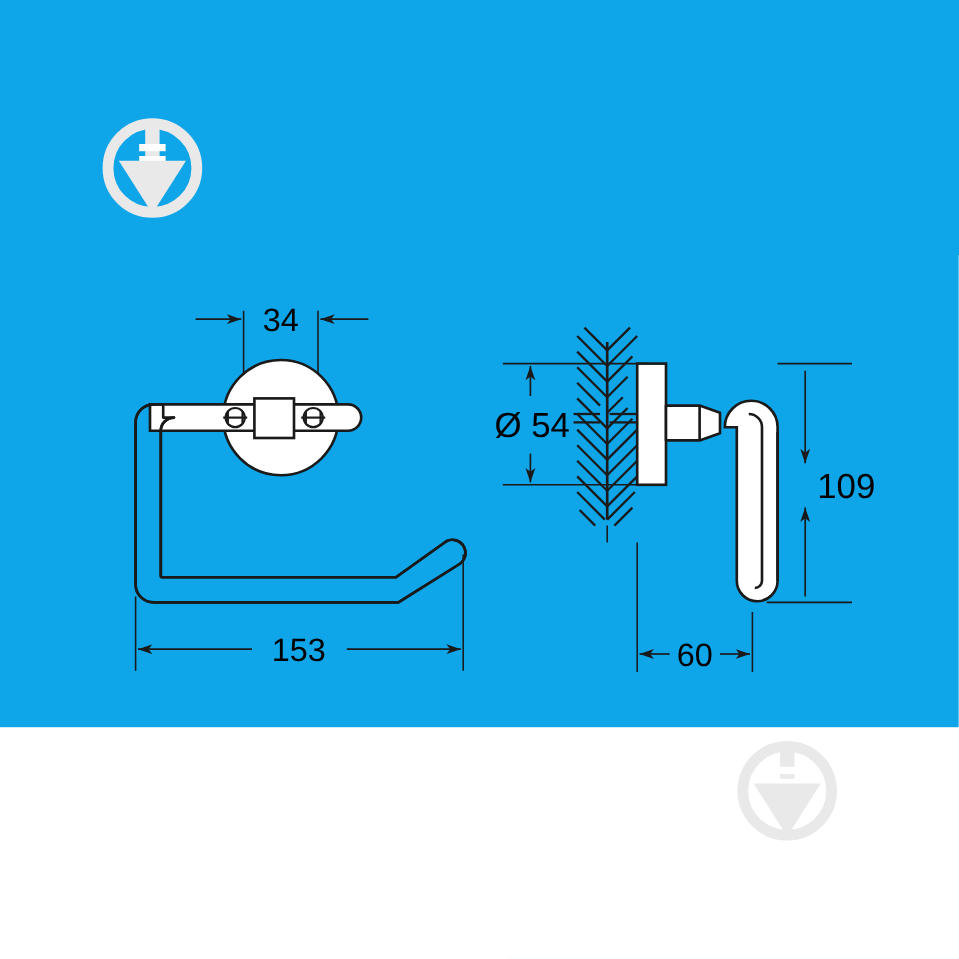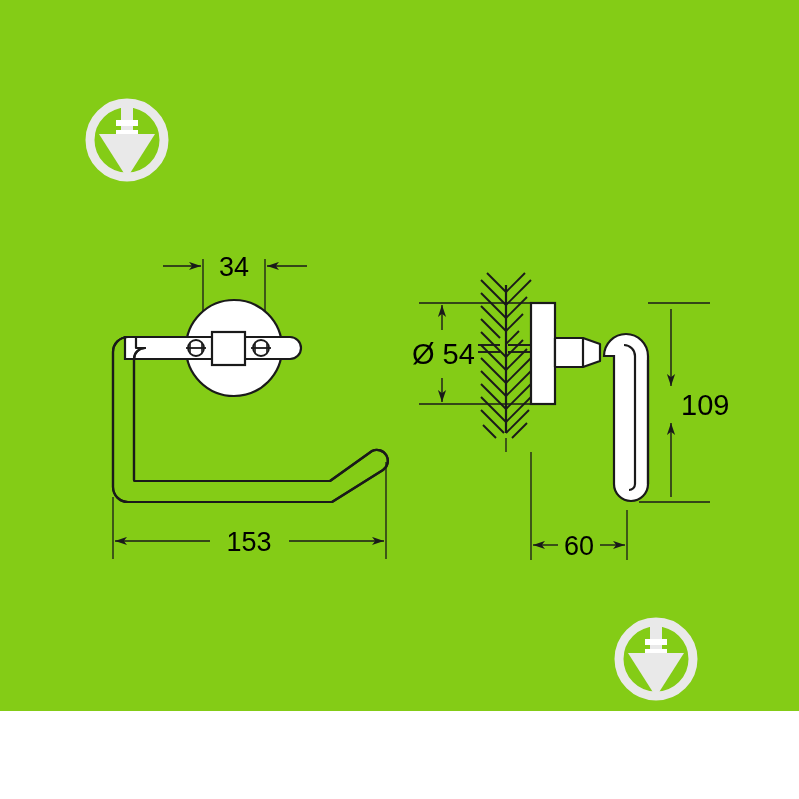--- a/index.html
+++ b/index.html
@@ -9,22 +9,22 @@
   }
   body {
     width: 799px;
     height: 799px;
     font-family: "Liberation Sans", sans-serif;
     overflow: hidden;
   }
   #drawing-root {
     position: relative;
     width: 799px;
-    height: 711px;
-    background: #84cc16;
+    height: 606px;
+    background: #0ea5e9;
   }
   svg.sheet {
     position: absolute;
     left: 0;
     top: 0;
     width: 799px;
     height: 799px;
     display: block;
   }
   .dim-text {

